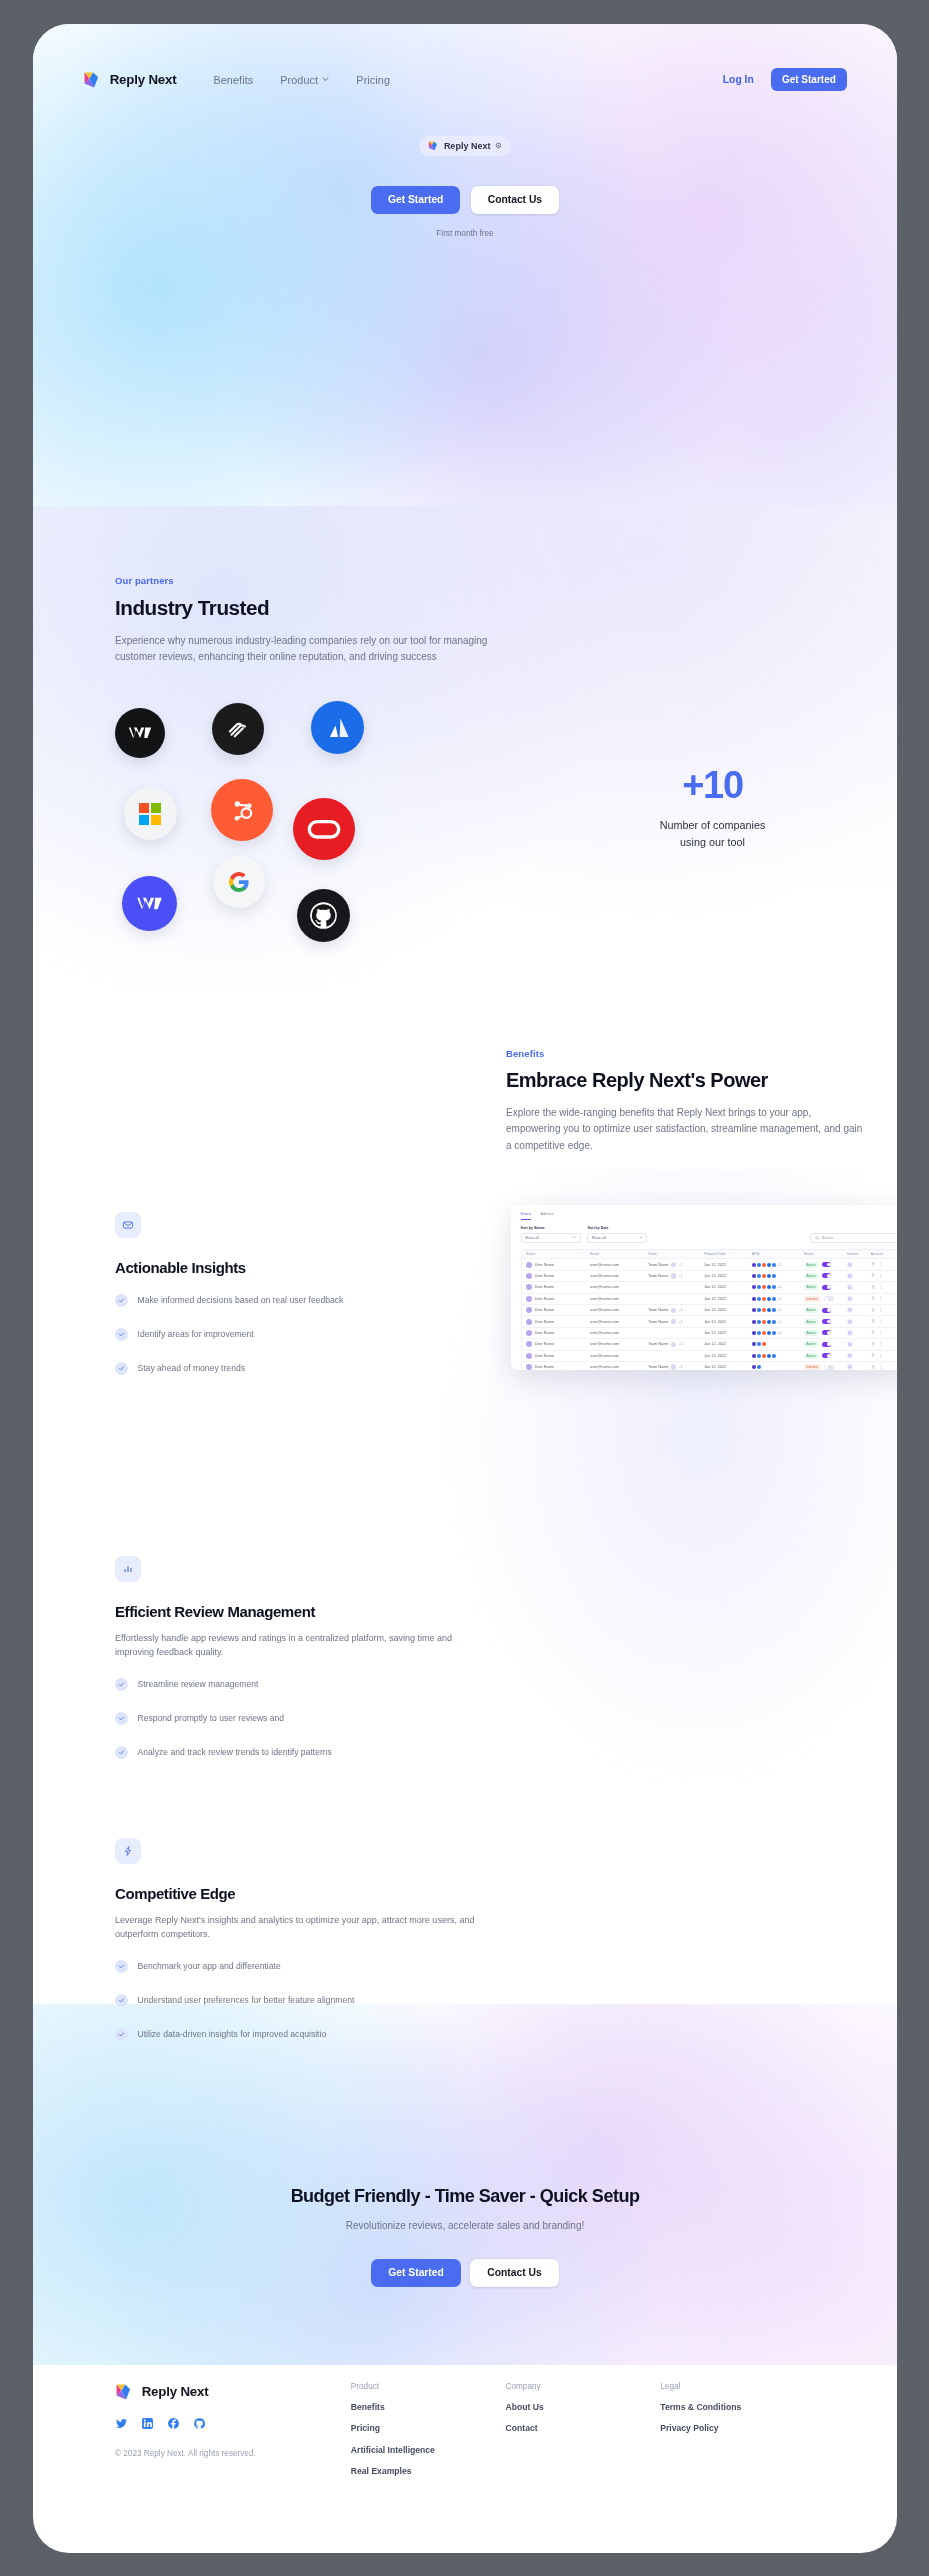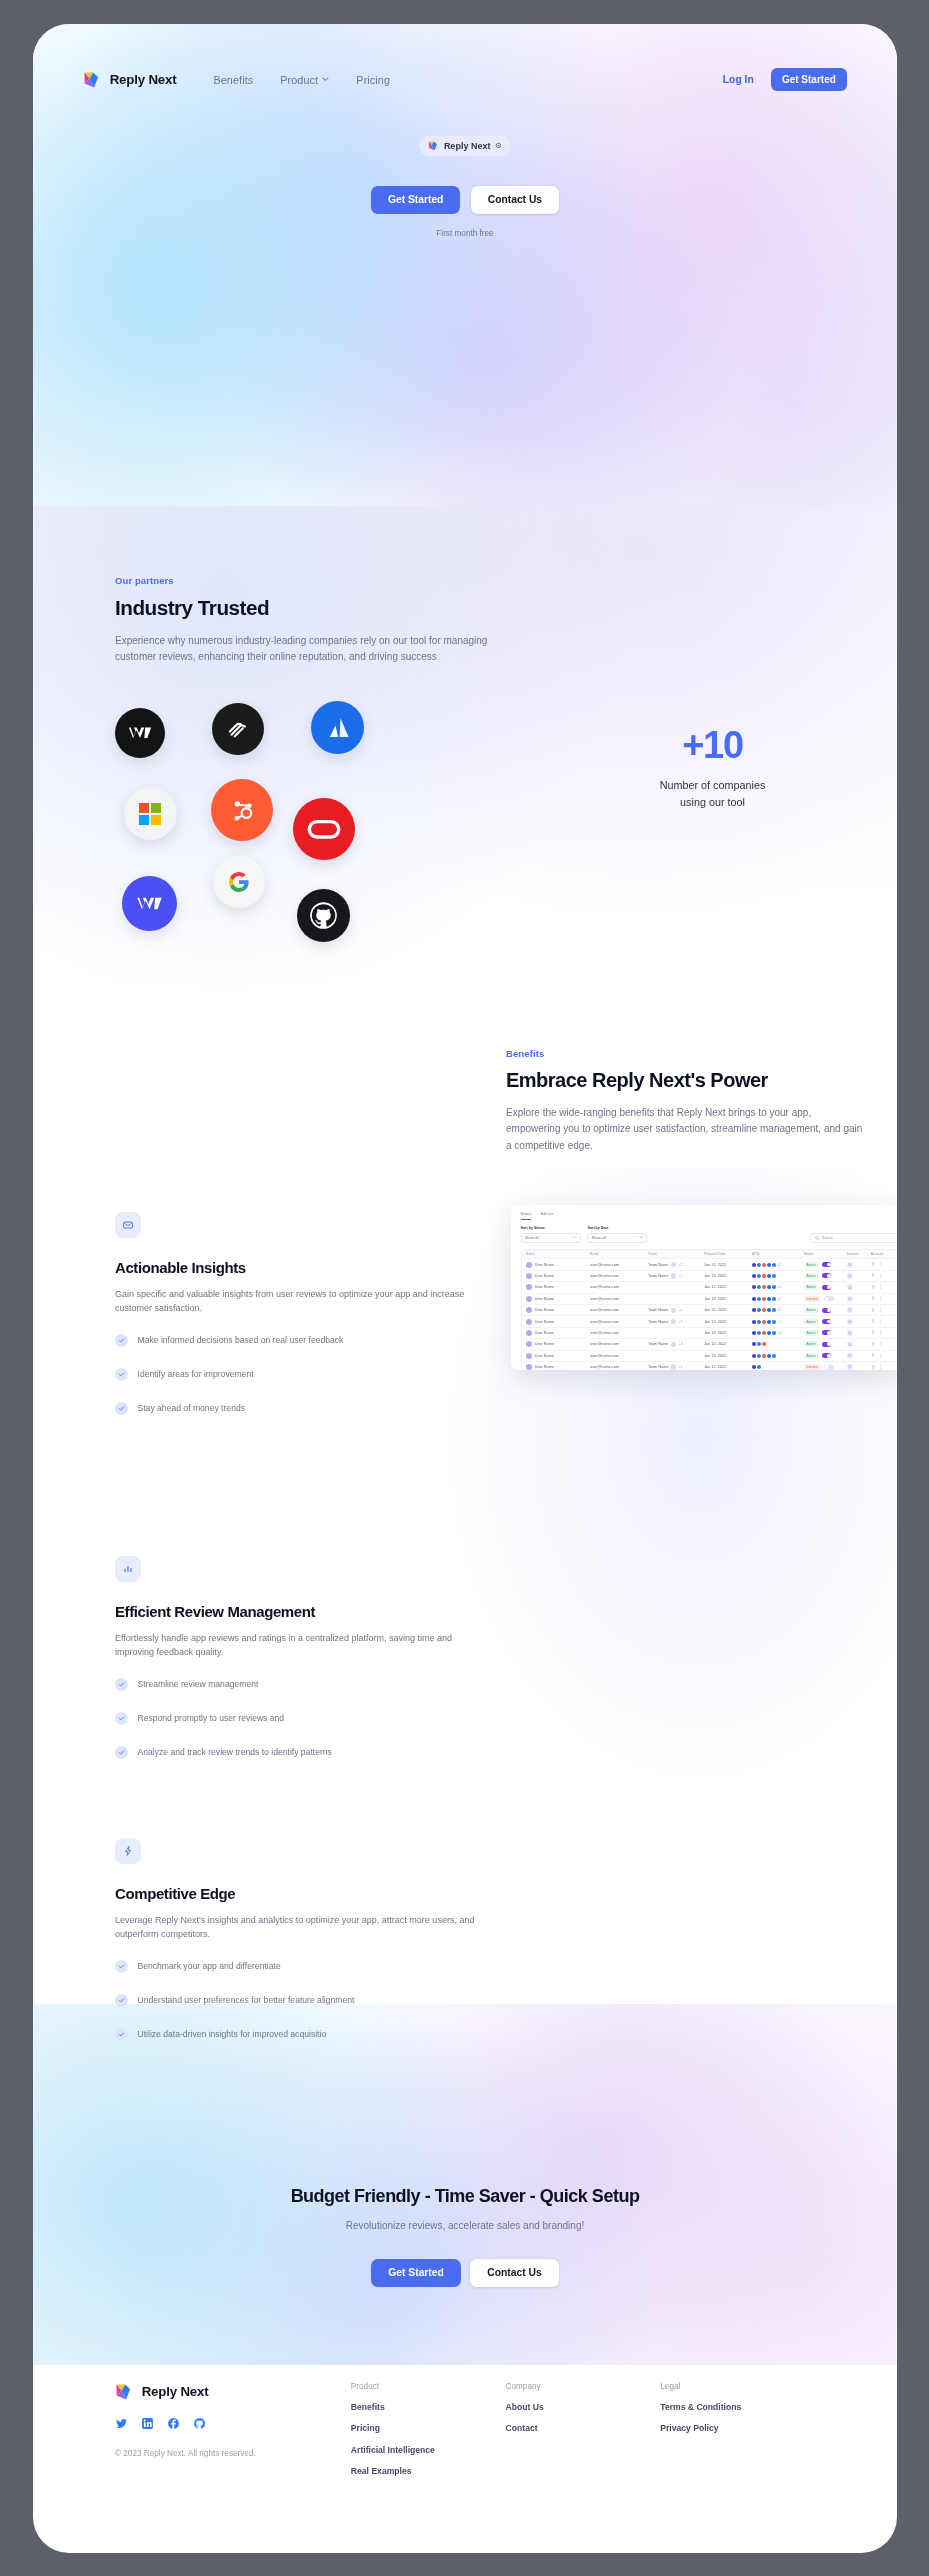--- a/index.html
+++ b/index.html
@@ -97,21 +97,21 @@
   h2.sec-title {
     font-size: 20.7px; font-weight: 800; color: #0e1220; letter-spacing: -0.5px; margin-top: 10.3px;
   }
   .sec-para { margin-top: 13px; font-size: 10px; line-height: 1.62; color: #6d7487; }
 
   
   #partners { position: absolute; left: 82px; top: 551px; width: 379px; z-index: 10; }
   #logo-cloud { position: absolute; left: 82px; top: 684px; width: 284px; height: 250px; z-index: 10; }
   .lg { position: absolute; border-radius: 50%; display: flex; align-items: center; justify-content: center;
         box-shadow: 0 5.2px 13.8px rgba(30,38,70,.13); }
-  #stat { position: absolute; left: 516px; top: 700px; width: 327px; text-align: center; z-index: 10; }
+  #stat { position: absolute; left: 516px; top: 740px; width: 327px; text-align: center; z-index: 10; }
   .stat-num { font-size: 38px; font-weight: 800; color: #4a6cf0; letter-spacing: -1.3px; }
   .stat-label { margin-top: 10.3px; font-size: 10.8px; line-height: 1.55; color: #2b3142; }
 
   
   #benefits-intro { position: absolute; left: 473px; top: 1024px; width: 361px; z-index: 10; }
   #benefits-intro h2.sec-title { font-size: 20px; }
 
   
   .feature { position: absolute; left: 82px; width: 361px; z-index: 12; }
   .f-icon {
@@ -775,21 +775,20 @@
   </div>
 
   <div class="feature" style="top:1188px;">
     <div class="f-icon">
       <svg width="12" height="12" viewBox="0 0 20 20">
         <rect x="2.5" y="5" width="15" height="10" rx="2" fill="none" stroke="#4a6cf0" stroke-width="1.5"></rect>
         <path d="M3.5 6.5 L10 11 L16.5 6.5" fill="none" stroke="#4a6cf0" stroke-width="1.5"></path>
       </svg>
     </div>
     <div class="f-title">Actionable Insights</div>
-    <div class="f-para">Gain specific and valuable insights from user reviews to optimize your app and increase customer satisfaction.</div>
     <div class="f-list">
       <div class="f-item">
         <span class="chk">
             <svg width="6.9" height="6.9" viewBox="0 0 12 12">
               <path d="M2.5 6.2 L4.8 8.5 L9.5 3.6" stroke="#4a6cf0" stroke-width="1.5" fill="none" stroke-linecap="round" stroke-linejoin="round"></path>
             </svg>
           </span>
         <span class="txt">Make informed decisions based on real user feedback</span>
       </div>
       <div class="f-item">

